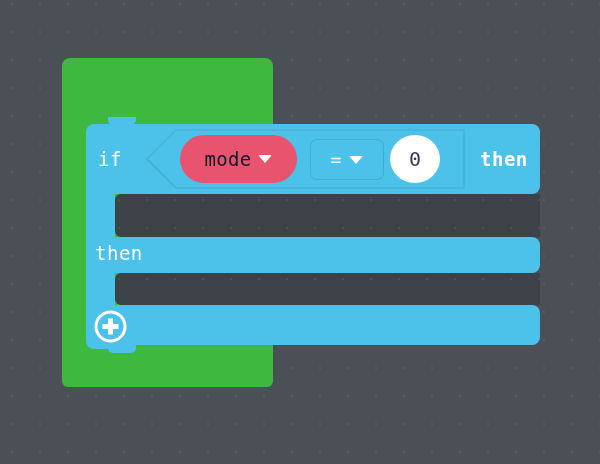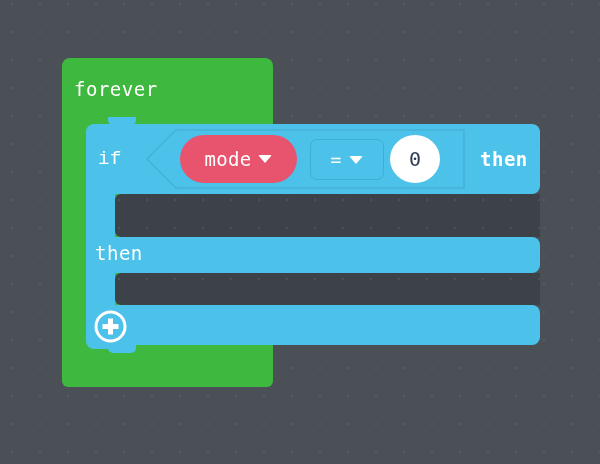--- a/index.html
+++ b/index.html
@@ -133,21 +133,21 @@
 
   
   .blue-label {
     position: absolute;
     color: #ffffff;
     font-size: 19px;
     letter-spacing: 0.5px;
     white-space: nowrap;
     z-index: 8;
   }
-  #if-label   { left: 98px;  top: 148px; font-family: Liberation Mono, monospace; }
+  #if-label   { left: 98px;  top: 148px; }
   #else-label { left: 95px;  top: 242px; }
   #then-label { left: 480px; top: 148px; font-weight: bold; }
 
   
   #bool-slot {
     position: absolute;
     left: 146px;
     top: 129px;
     width: 320px;
     height: 60px;
@@ -164,21 +164,21 @@
     height: 48px;
     background: #e8546e;
     border-radius: 24px;
     z-index: 7;
     display: flex;
     align-items: center;
     justify-content: center;
     gap: 7px;
   }
   #mode-label {
-    color: #ffffff;
+    color: #0f172a;
     font-size: 19px;
     letter-spacing: 0.3px;
   }
   .caret {
     width: 0;
     height: 0;
     border-left: 7px solid transparent;
     border-right: 7px solid transparent;
     border-top: 8px solid #ffffff;
     border-radius: 2px;
@@ -244,21 +244,20 @@
     height: 33px;
     z-index: 9;
   }
 </style>
 </head>
 <body>
 
 <div id="workspace">
 
   <div id="forever-block"></div>
-  <div id="forever-label" class="forever-text">forever</div>
 
   <div id="if-block">
     <div class="blue-bar" id="if-header"></div>
     <div class="blue-bar" id="if-spine"></div>
     <div class="blue-bar" id="else-bar"></div>
     <div class="blue-bar" id="bottom-bar"></div>
   </div>
 
   <div class="nub" style="left:108px; top:117px;"></div>
   <div class="nub" style="left:108px; top:345px;"></div>

